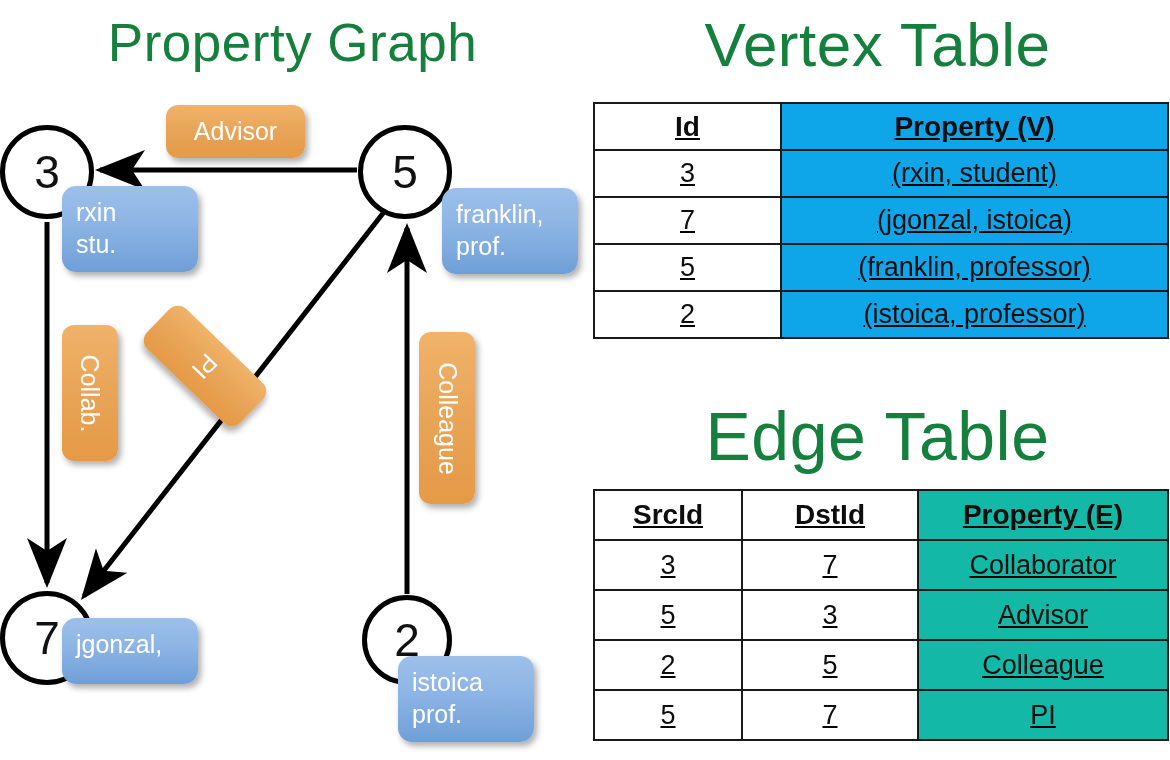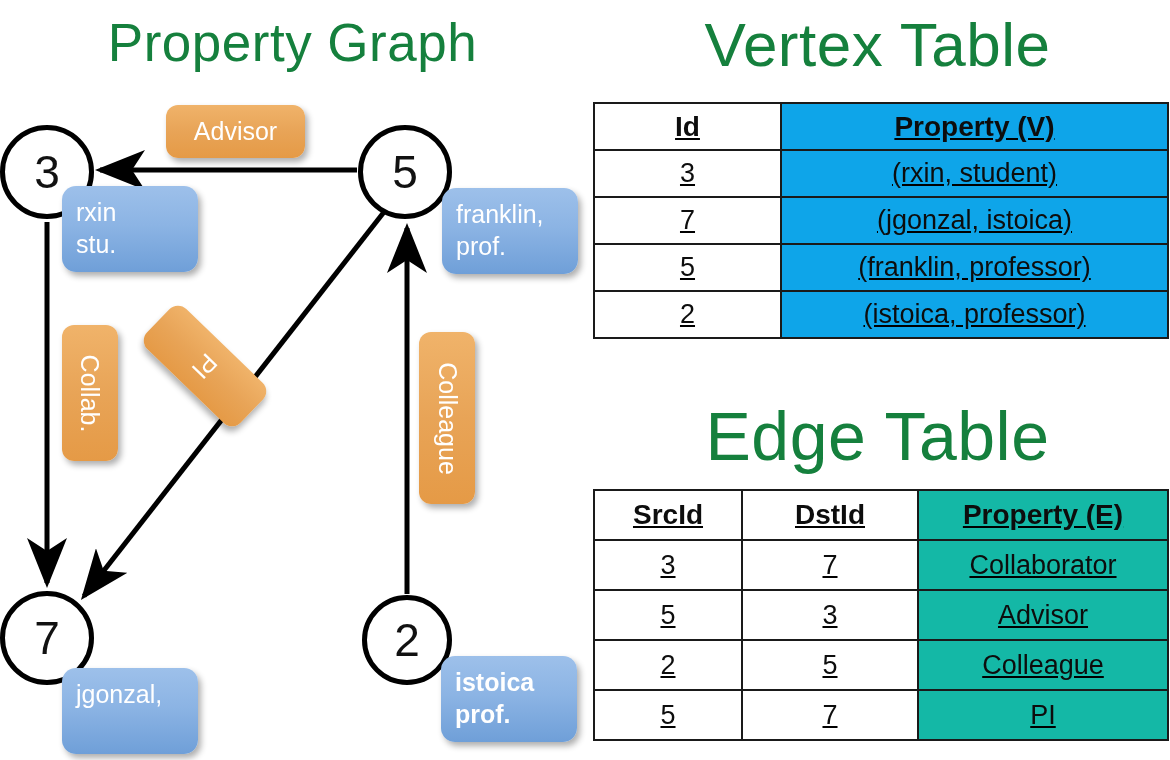--- a/index.html
+++ b/index.html
@@ -193,25 +193,25 @@
   <div class="prop-box" style="left:62px; top:186px; width:136px; height:86px;">
     <div>rxin</div>
     <div>stu.</div>
   </div>
 
   <div class="prop-box" style="left:423px; top:188px; width:136px; height:86px;margin-left:19px;">
     <div>franklin,</div>
     <div>prof.</div>
   </div>
 
-  <div class="prop-box" style="left:62px; top:668px; width:136px; height:86px;">
+  <div class="prop-box" style="left:62px; top:618px; width:136px; height:66px;">
     <div>jgonzal,</div>
   </div>
 
-  <div class="prop-box" style="left:441px; top:656px; width:136px; height:86px;font-weight:bold;">
+  <div class="prop-box" style="left:398px; top:656px; width:136px; height:86px;">
     <div>istoica</div>
     <div>prof.</div>
   </div>
 
   <div class="edge-label" style="left:166px; top:105px; width:139px; height:53px;">
     <span>Advisor</span>
   </div>
 
   <div class="edge-label vertical" style="left:62px; top:325px; width:56px; height:136px;">
     <span>Collab.</span>

